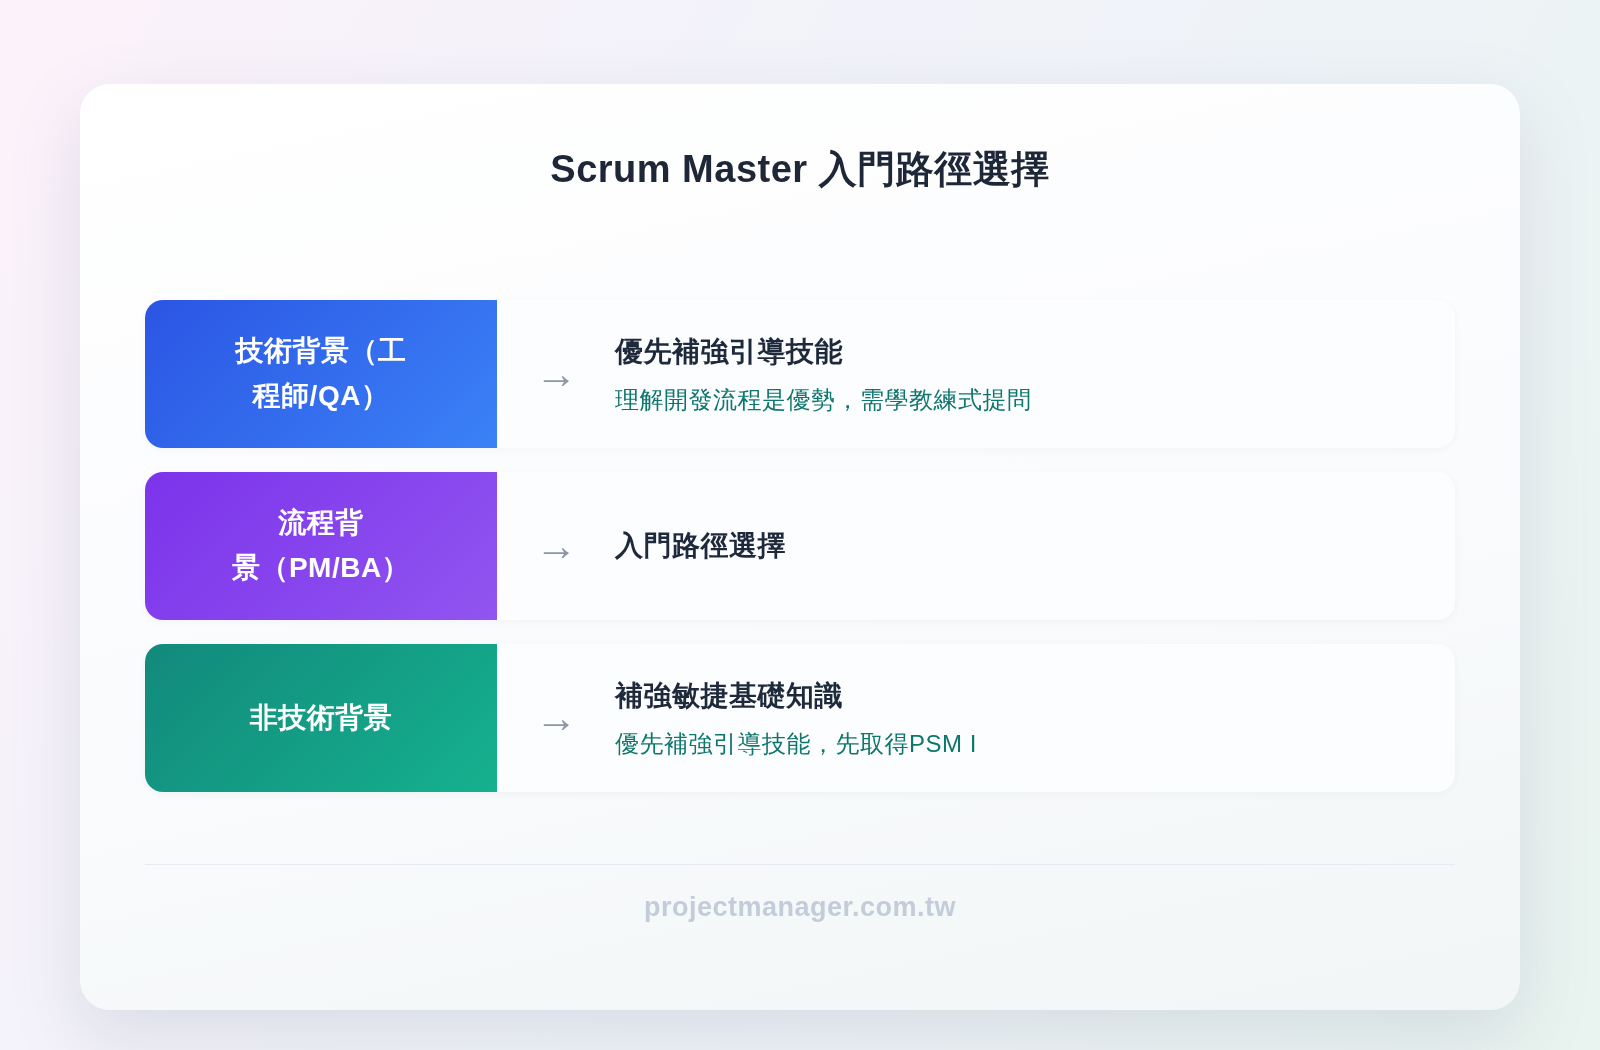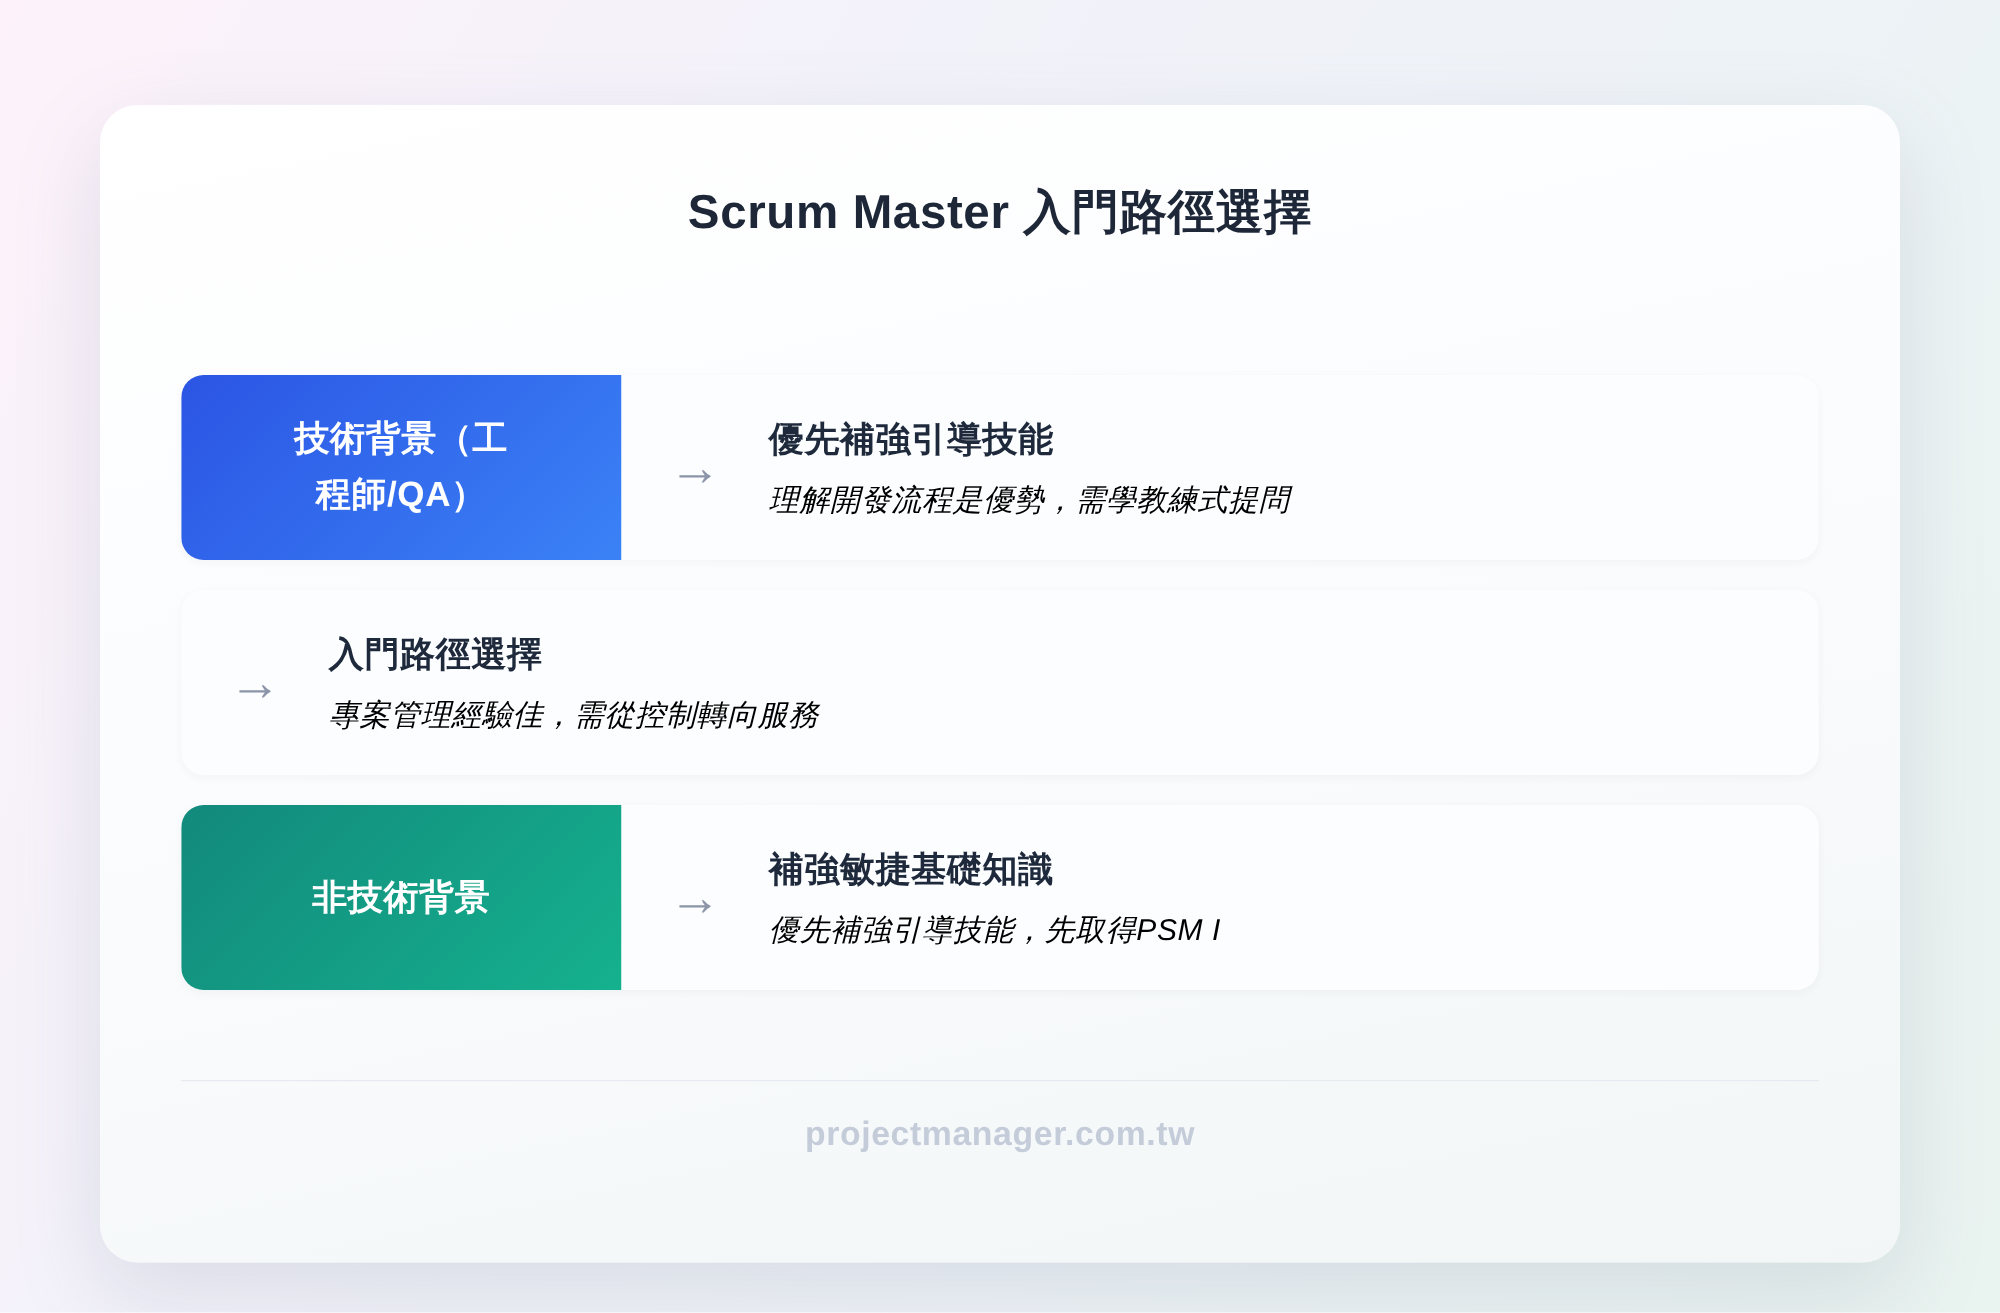--- a/index.html
+++ b/index.html
@@ -78,23 +78,22 @@
   .row-text { flex: 1; padding-right: 30px; }
   .row-heading {
     font-size: 28px;
     font-weight: 700;
     color: #1e2a3c;
     letter-spacing: 0.5px;
   }
   .row-desc {
     margin-top: 13px;
     font-size: 24px;
-    color: #000000;
+    color: #0f766e;
     letter-spacing: 0.5px;
-    font-style: italic;
   }
   .divider {
     position: absolute;
     left: 65px; top: 780px;
     width: 1310px; height: 1px;
     background: #e7eaf0;
   }
   .footer {
     position: absolute;
     top: 808px;
@@ -122,24 +121,26 @@
         <span>技術背景（工程師/QA）</span>
       </div>
       <div class="row-arrow">→</div>
       <div class="row-text">
         <div class="row-heading">優先補強引導技能</div>
         <div class="row-desc">理解開發流程是優勢，需學教練式提問</div>
       </div>
     </div>
 
     <div class="path-row">
+      <div class="row-card" style="background: linear-gradient(135deg, rgb(124, 51, 235), rgb(145, 85, 240));">
+        <span>流程背景（PM/BA）</span>
+      </div>
       <div class="row-arrow">→</div>
       <div class="row-text">
         <div class="row-heading">入門路徑選擇</div>
-        <div class="row-desc">專案管理經驗佳，需從控制轉向服務</div>
       </div>
     </div>
 
     <div class="path-row">
       <div class="row-card" style="background: linear-gradient(135deg, rgb(18, 137, 124), rgb(21, 177, 142));">
         <span>非技術背景</span>
       </div>
       <div class="row-arrow">→</div>
       <div class="row-text">
         <div class="row-heading">補強敏捷基礎知識</div>

